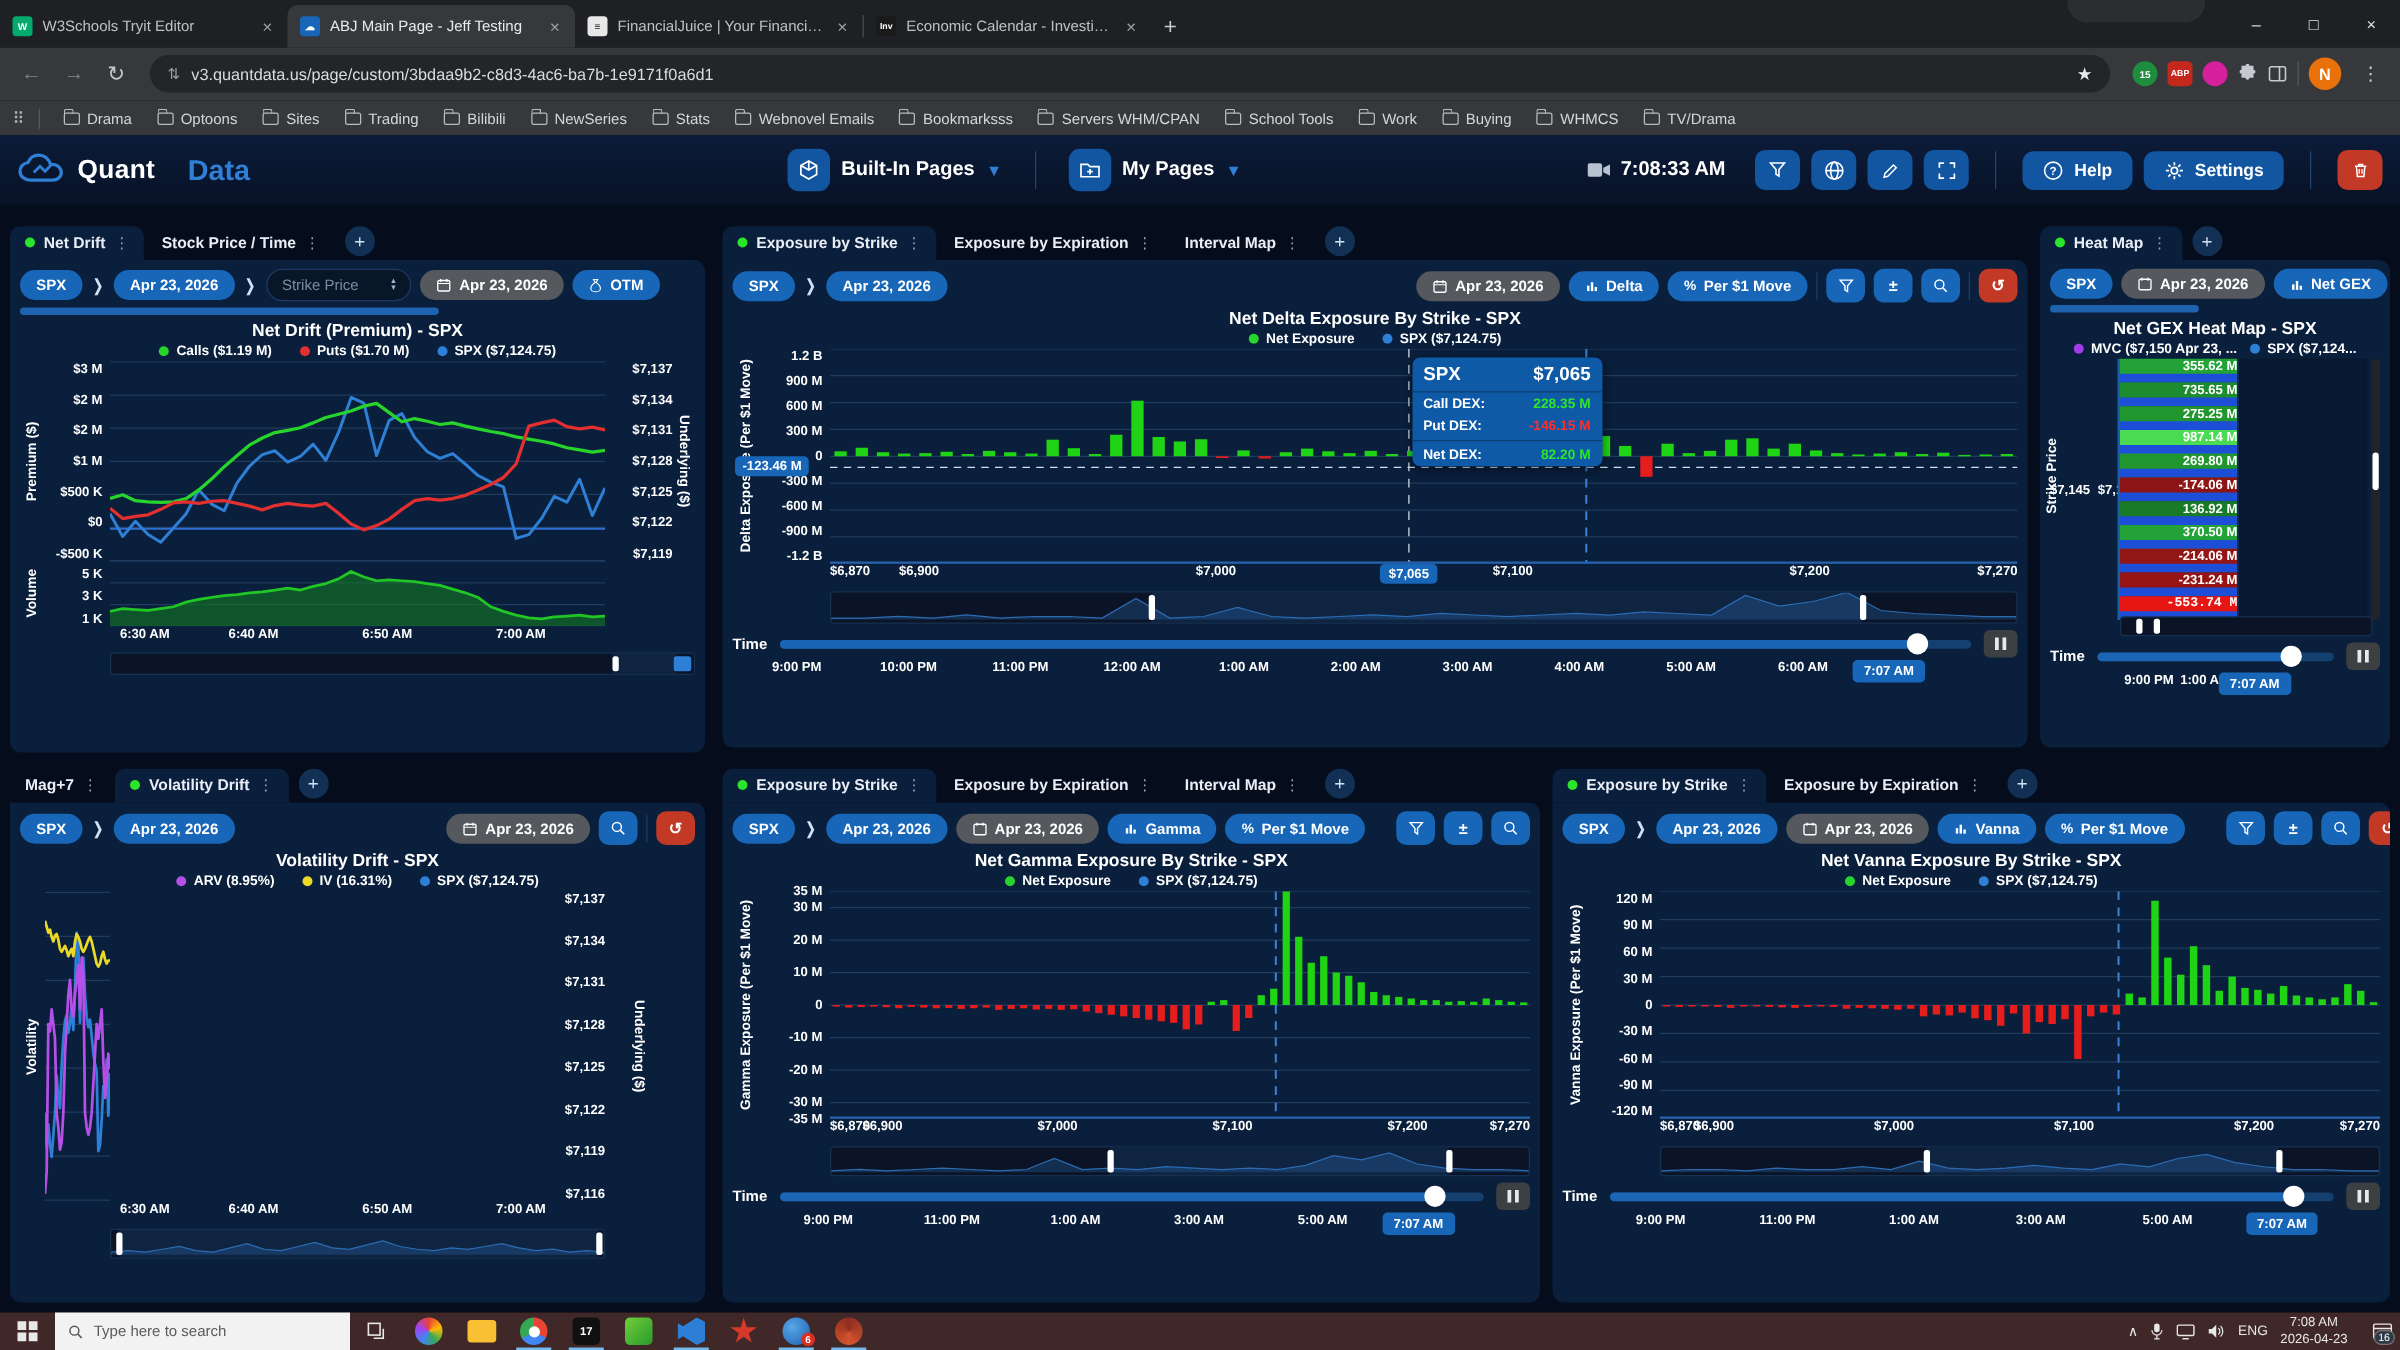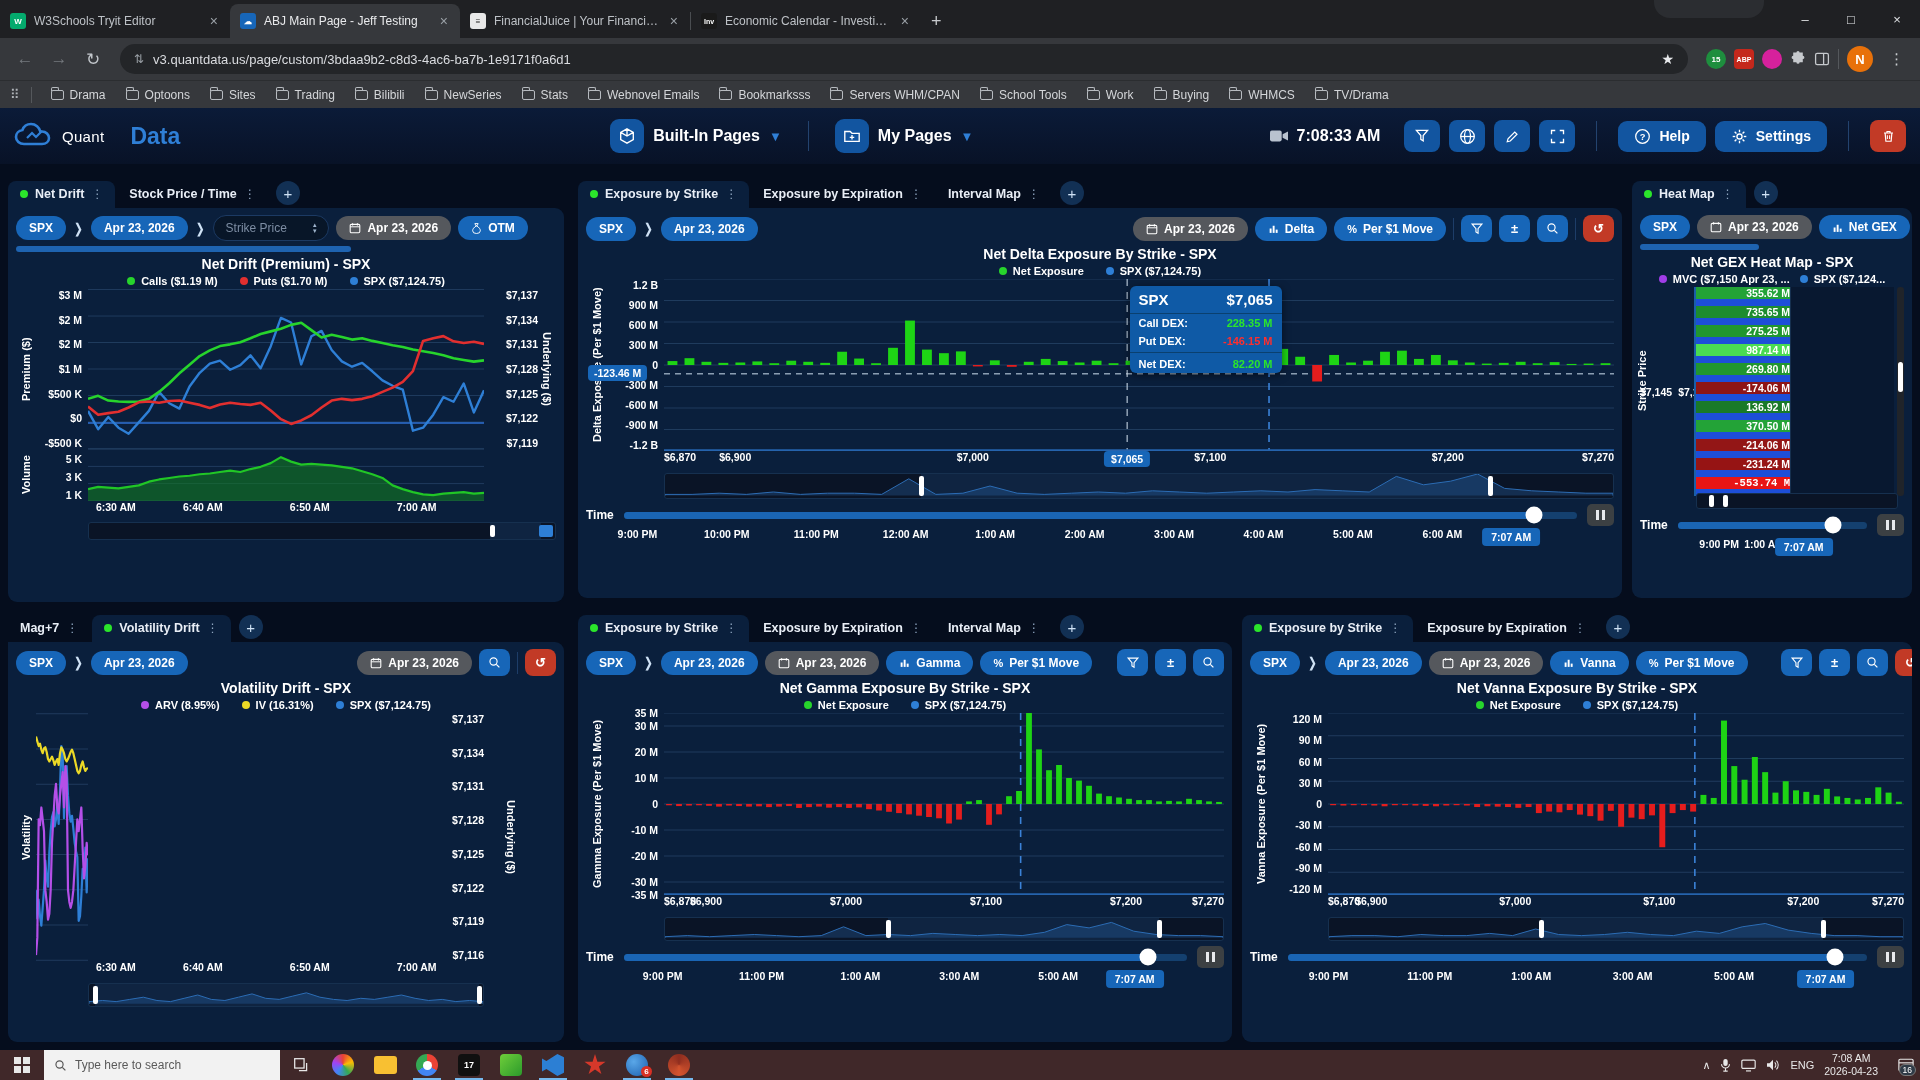--- a/index.html
+++ b/index.html
@@ -36,21 +36,21 @@
   .bookmarks{position:absolute;left:0;top:80px;width:1920px;height:28px;background:#36383c;border-top:1px solid #2b2d30;display:flex;align-items:center;padding:0 10px;gap:2px}
   .bm-apps{color:#aeb2b7;font-size:13px;margin-right:8px;letter-spacing:1px}
   .bm-sep{width:1px;height:16px;background:#55585c;margin-right:8px}
   .bmitem{display:flex;align-items:center;gap:6px;color:#d4d6d9;font-size:12px;padding:3px 9px;border-radius:6px;white-space:nowrap}
   .folder-ic{width:13px;height:10px;border:1.4px solid #b7bbc0;border-radius:2px;position:relative}
   .folder-ic:before{content:"";position:absolute;left:-1px;top:-4px;width:6px;height:3px;border:1.4px solid #b7bbc0;border-bottom:none;border-radius:2px 2px 0 0}
 
   
   .appheader{position:absolute;left:0;top:108px;width:1920px;height:56px;background:linear-gradient(180deg,#0b1b38 0%,#081227 100%);display:flex;align-items:center;padding:0 14px}
   .brand{display:flex;align-items:center;gap:8px}
-  .brand .bname{font-size:15px;font-weight:400;color:#fff;letter-spacing:.3px}
+  .brand .bname{font-size:21px;font-weight:700;color:#fff;letter-spacing:.3px}
   .brand .bname2{font-size:23px;font-weight:700;color:#2f7fd6;margin-left:18px}
   .hnav{display:flex;align-items:center;gap:14px;margin-left:430px}
   .hnavbtn{display:flex;align-items:center;gap:9px;color:#fff;font-size:16px;font-weight:700}
   .hicon{width:34px;height:34px;border-radius:9px;background:#1255a0;display:flex;align-items:center;justify-content:center}
   .chev{color:#2f7fd6;font-size:13px;font-weight:700}
   .hsep{width:1px;height:30px;background:#23436f;margin:0 12px}
   .clock{display:flex;align-items:center;gap:9px;color:#fff;font-size:16px;font-weight:700;margin-left:auto}
   .hbtns{display:flex;align-items:center;gap:9px;margin-left:24px}
   .hsq{width:36px;height:32px;border-radius:8px;background:#1255a0;display:flex;align-items:center;justify-content:center}
   .hpill{display:flex;align-items:center;gap:8px;background:#1255a0;color:#fff;font-weight:700;font-size:14px;padding:7px 16px;border-radius:9px}

